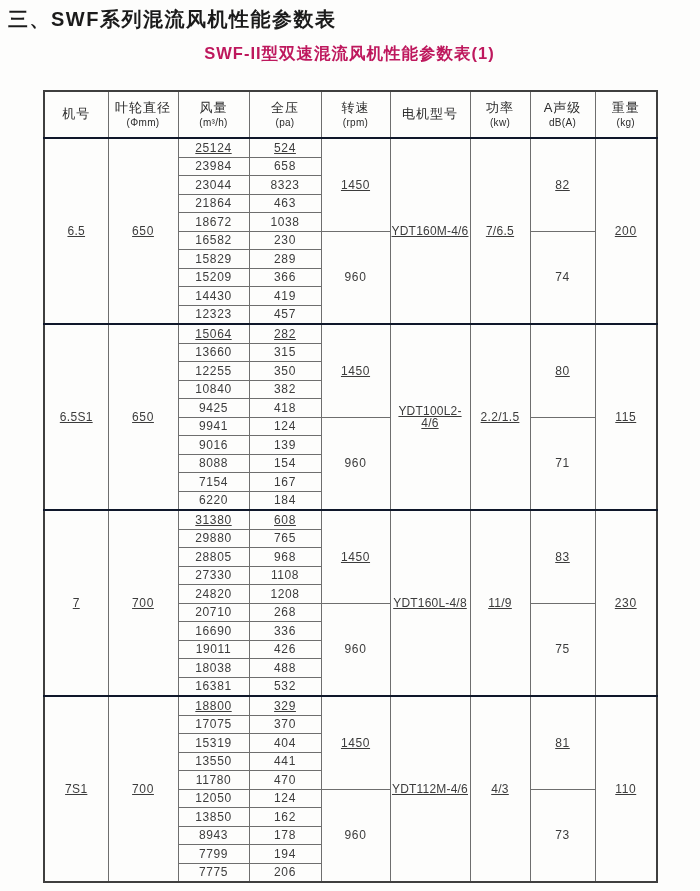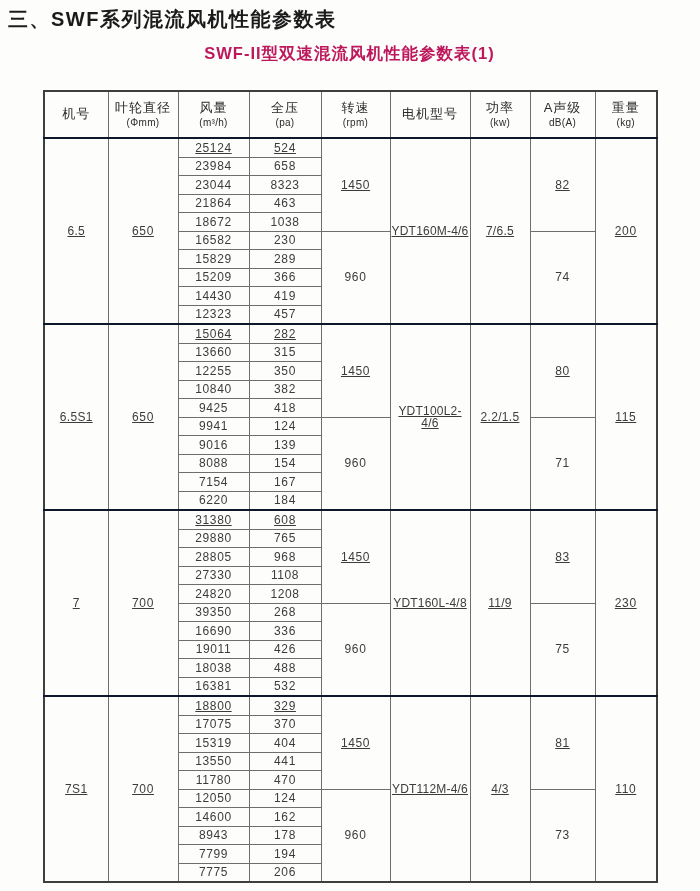--- a/index.html
+++ b/index.html
@@ -223,21 +223,21 @@
         </tr>
         <tr>
           <td class="cell-air-volume">27330</td>
           <td class="cell-pressure">1108</td>
         </tr>
         <tr>
           <td class="cell-air-volume">24820</td>
           <td class="cell-pressure">1208</td>
         </tr>
         <tr>
-          <td class="cell-air-volume">39350</td>
+          <td class="cell-air-volume">20710</td>
           <td class="cell-pressure">268</td>
           <td class="cell-speed" rowspan="5">960</td>
           <td class="cell-noise" rowspan="5">75</td>
         </tr>
         <tr>
           <td class="cell-air-volume">16690</td>
           <td class="cell-pressure">336</td>
         </tr>
         <tr>
           <td class="cell-air-volume">19011</td>
@@ -278,21 +278,21 @@
           <td class="cell-air-volume">11780</td>
           <td class="cell-pressure">470</td>
         </tr>
         <tr>
           <td class="cell-air-volume">12050</td>
           <td class="cell-pressure">124</td>
           <td class="cell-speed" rowspan="5">960</td>
           <td class="cell-noise" rowspan="5">73</td>
         </tr>
         <tr>
-          <td class="cell-air-volume">14600</td>
+          <td class="cell-air-volume">13850</td>
           <td class="cell-pressure">162</td>
         </tr>
         <tr>
           <td class="cell-air-volume">8943</td>
           <td class="cell-pressure">178</td>
         </tr>
         <tr>
           <td class="cell-air-volume">7799</td>
           <td class="cell-pressure">194</td>
         </tr>

